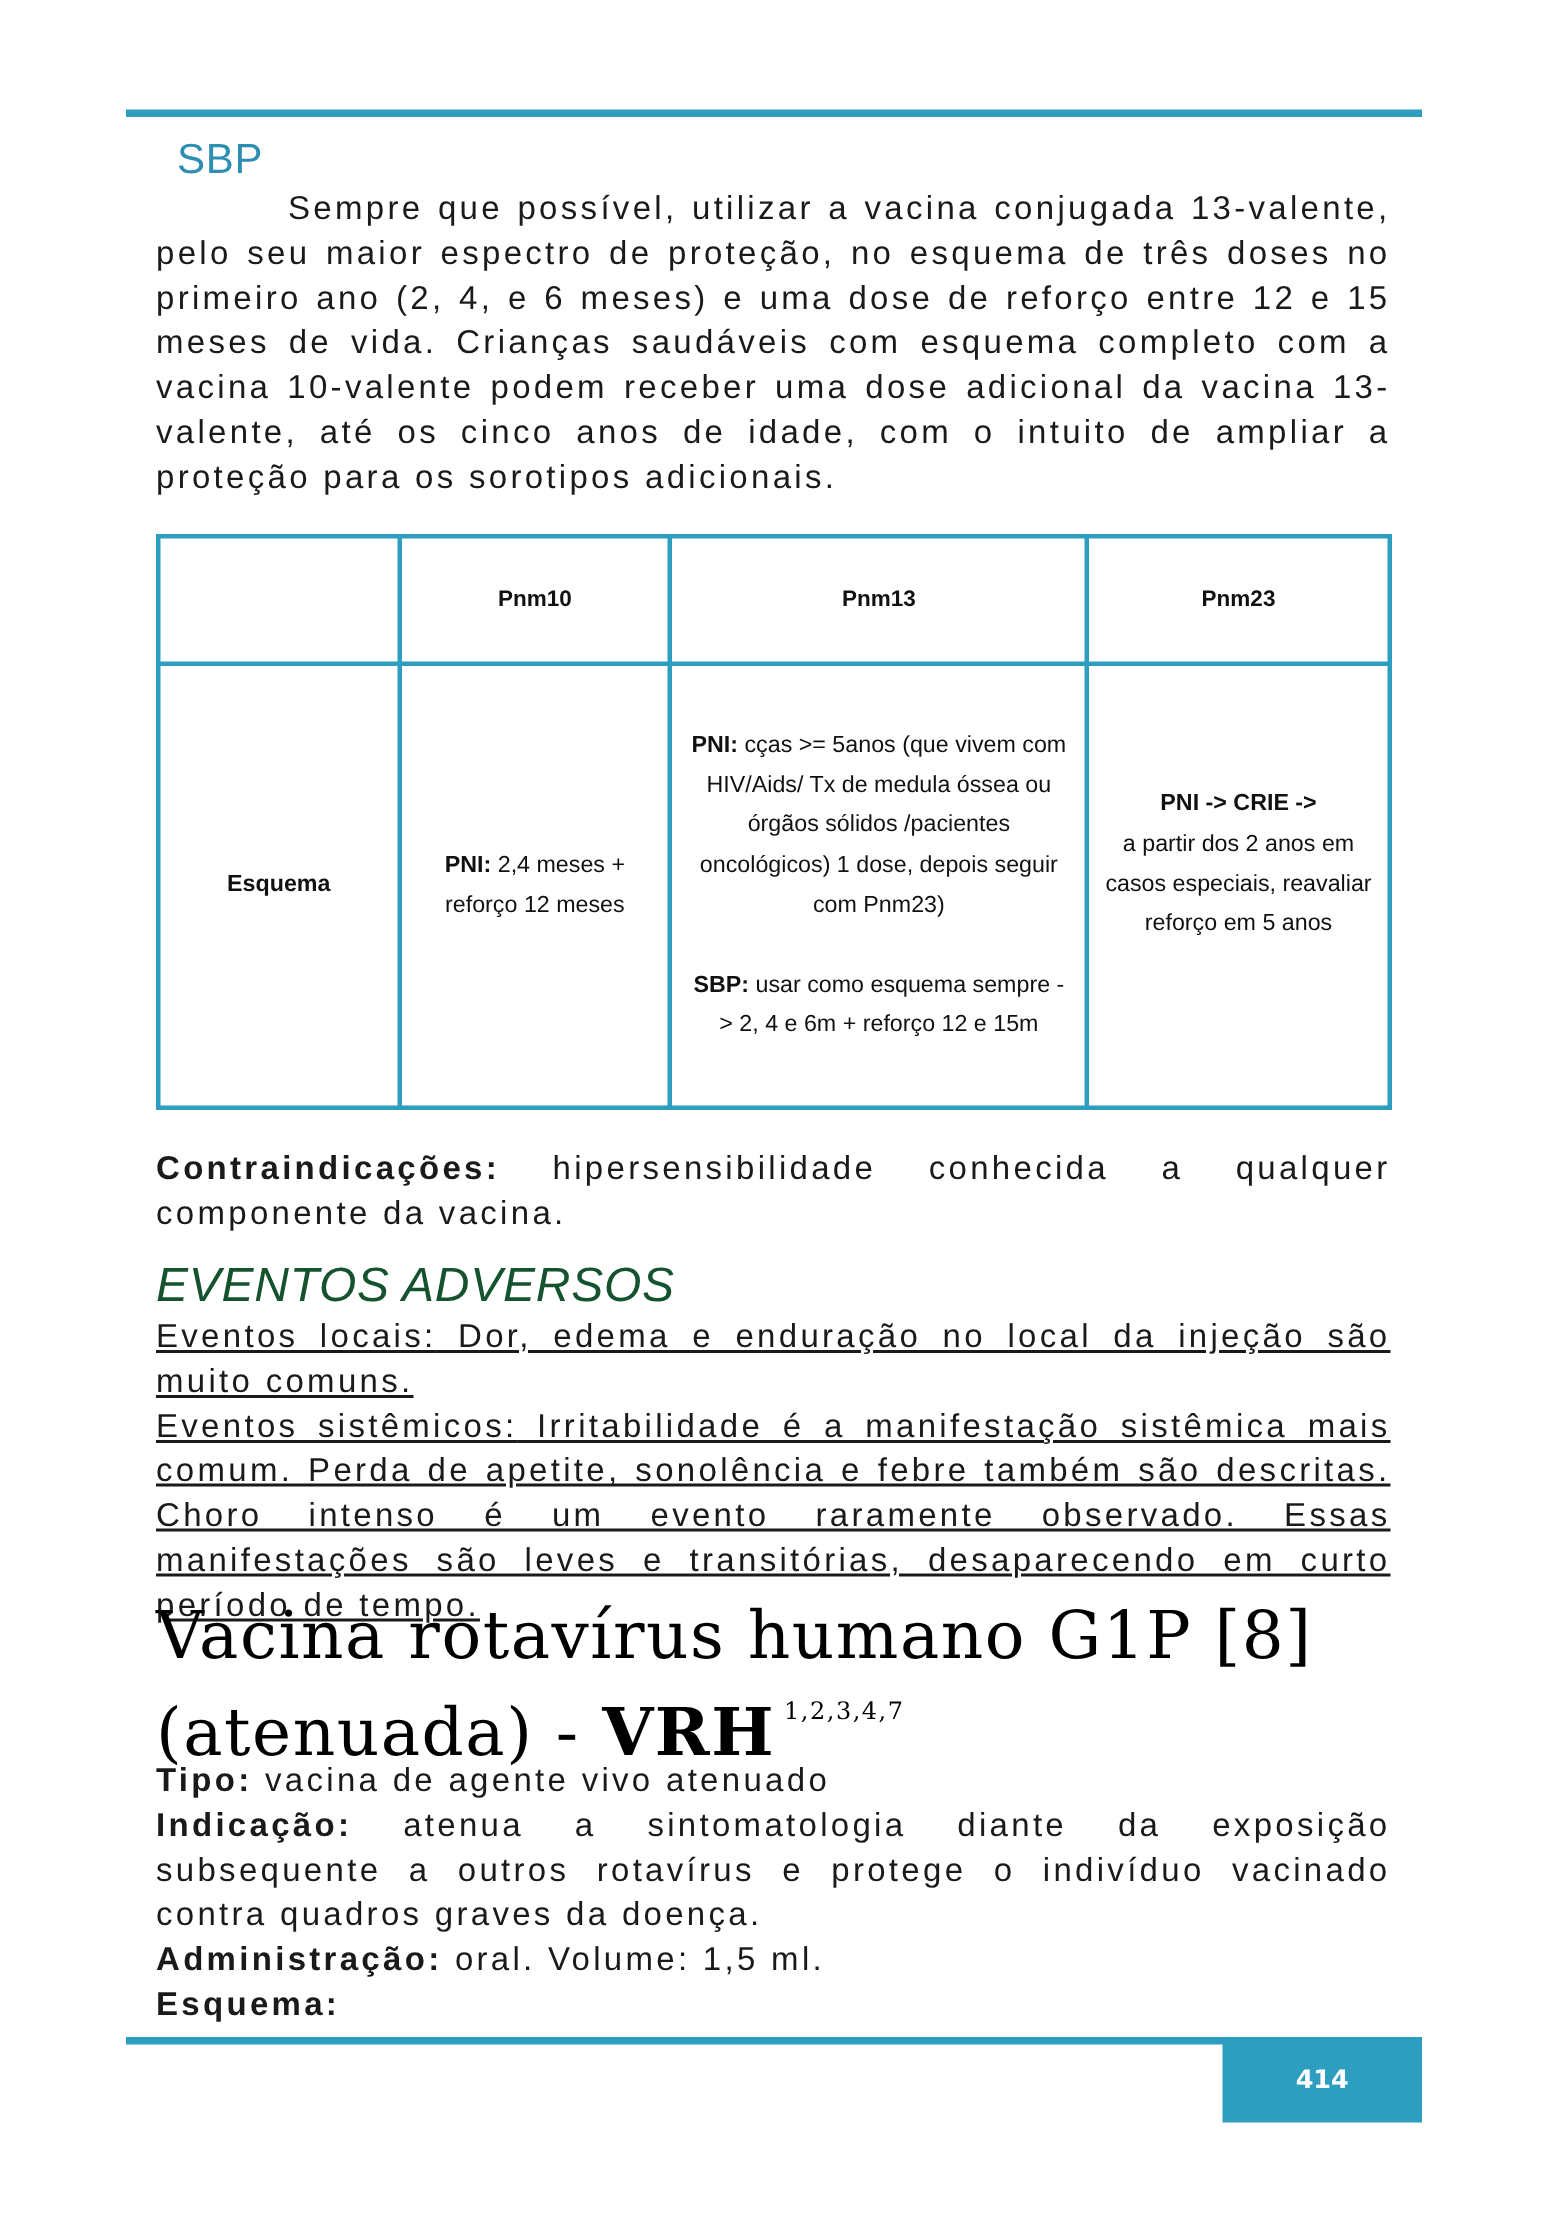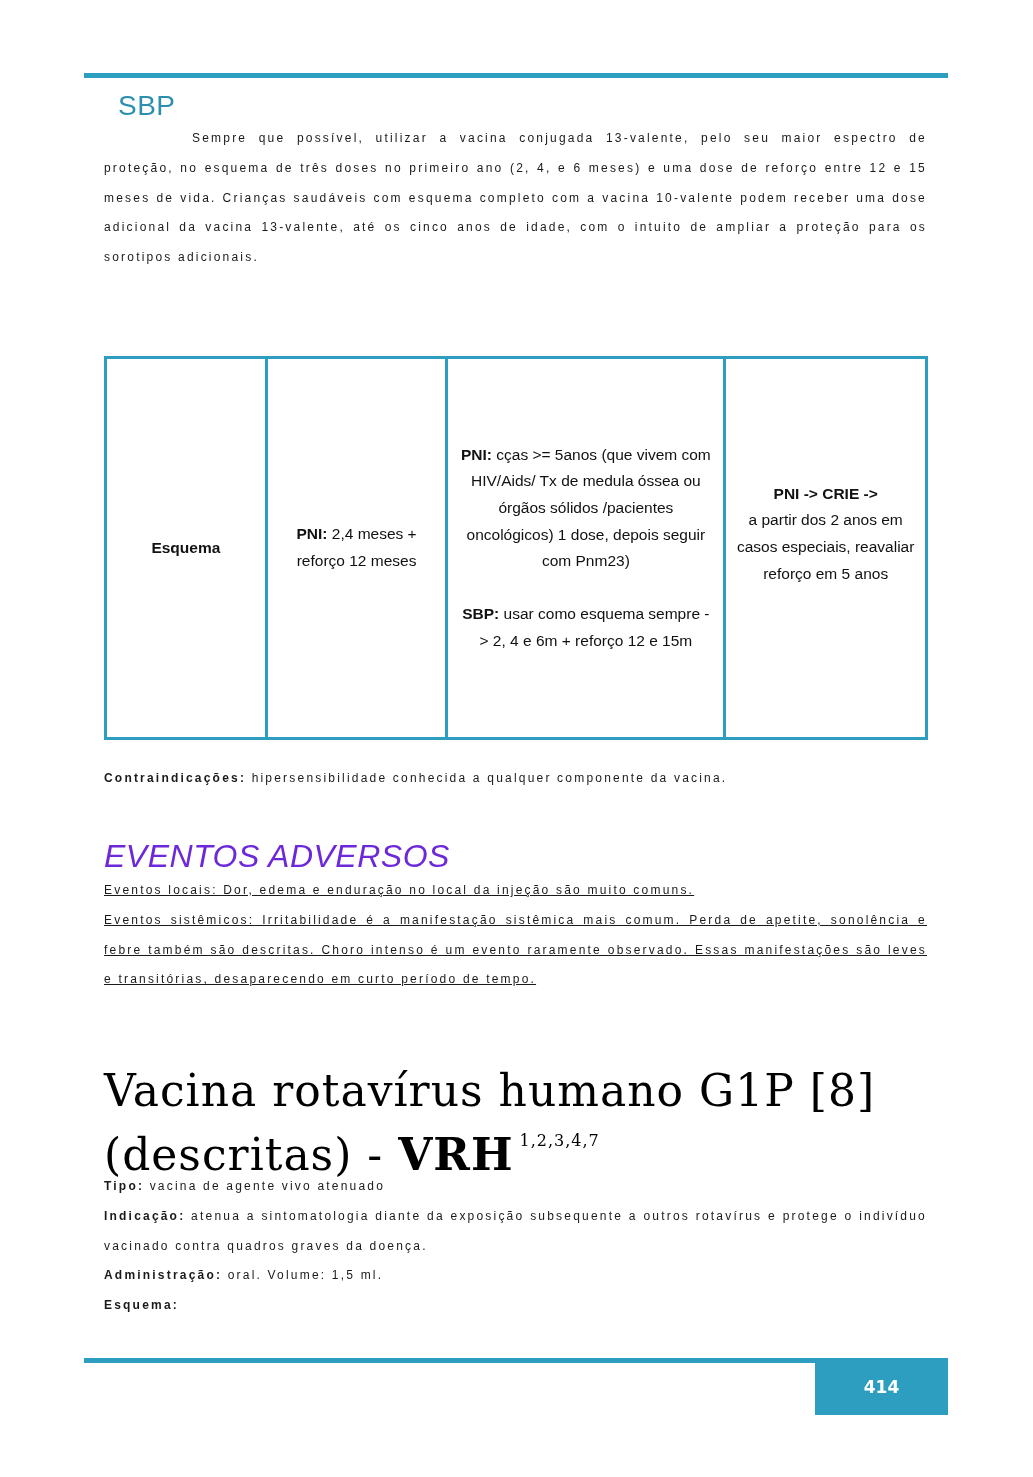--- a/index.html
+++ b/index.html
@@ -1,47 +1,53 @@
 <!DOCTYPE html>
 <html><head>
 <meta charset="utf-8">
 <style>
   html, body { margin: 0; padding: 0; background: #ffffff; }
   body { width: 1033px; height: 1477px; position: relative; overflow: hidden; font-family: "Liberation Sans", sans-serif; color: #1a1a1a; }
   .rule-top { position: absolute; left: 84px; top: 73px; width: 864px; height: 5px; background: #2d9ec0; }
   .rule-bottom { position: absolute; left: 84px; top: 1358px; width: 734px; height: 5px; background: #2d9ec0; }
   .page-num-box { position: absolute; left: 815px; top: 1358px; width: 133px; height: 57px; background: #2d9ec0; color: #ffffff; font-weight: bold; font-size: 17px; display: flex; align-items: center; justify-content: center; font-family: "DejaVu Sans", sans-serif; text-align: right; }
   .sbp-heading { position: absolute; left: 118px; top: 90px; font-size: 28px; color: #2d8fb0; letter-spacing: 0.5px; }
-  .para { position: absolute; left: 104px; width: 823px; font-size: 12px; line-height: 29.8px; letter-spacing: 2.2px; text-align: justify; text-align-last: left; }
+  .para { position: absolute; left: 104px; width: 823px; font-size: 22px; line-height: 29.8px; letter-spacing: 2.2px; text-align: justify; text-align-last: left; }
   .p-sbp { top: 124px; text-indent: 88px; }
   .tbl { position: absolute; left: 104px; top: 356px; width: 824px; height: 384px; border-collapse: collapse; }
   .tbl td { border: 3px solid #2d9ec0; text-align: center; vertical-align: middle; font-size: 15.5px; line-height: 26.7px; padding: 0 10px; color: #111; }
   .tbl .hdr td { height: 82px; font-weight: bold; font-size: 15px; }
   .tbl b { font-weight: bold; text-align: right; }
   .c0 { width: 148px; } .c1 { width: 174px; } .c2 { width: 280px; } .c3 { width: 195px; }
   .p-contra { top: 764px; }
   .bold { font-weight: bold; }
-  .eventos-heading { position: absolute; left: 104px; top: 838px; font-size: 32px; color: #6d28d9; font-style: italic; letter-spacing: 0.5px; }
+  .eventos-heading { position: absolute; left: 104px; top: 838px; font-size: 32px; color: #14532d; font-style: italic; letter-spacing: 0.5px; }
   .p-eventos { top: 876px; text-decoration: underline; }
   .ul { text-decoration: underline; }
   .vac-title { position: absolute; left: 104px; top: 1066px; font-family: "DejaVu Serif", serif; font-size: 44px; line-height: 50px; color: #000000; letter-spacing: 1px; font-weight: normal; }
   .vac-title .abbr { font-weight: bold; }
   .vac-title sup { font-size: 16px; vertical-align: 24px; font-weight: normal; margin-left: 6px; }
   .p-vac { top: 1172px; }
 </style>
 </head>
 <body>
 
 <div class="rule-top"></div>
 
 <div class="sbp-heading">SBP</div>
 <div class="para p-sbp">Sempre que possível, utilizar a vacina conjugada 13-valente, pelo seu maior espectro de proteção, no esquema de três doses no primeiro ano (2, 4, e 6 meses) e uma dose de reforço entre 12 e 15 meses de vida. Crianças saudáveis com esquema completo com a vacina 10-valente podem receber uma dose adicional da vacina 13-valente, até os cinco anos de idade, com o intuito de ampliar a proteção para os sorotipos adicionais.</div>
 
 <table class="tbl">
   <tbody>
+      <tr class="hdr">
+    <td class="c0"></td>
+    <td class="c1">Pnm10</td>
+    <td class="c2">Pnm13</td>
+    <td class="c3">Pnm23</td>
+  </tr>
   <tr>
     <td class="c0"><b>Esquema</b></td>
     <td class="c1"><b>PNI:</b><span> 2,4 meses + reforço 12 meses</span></td>
     <td class="c2">
       <div><b>PNI:</b><span> cças &gt;= 5anos (que vivem com HIV/Aids/ Tx de medula óssea ou órgãos sólidos /pacientes oncológicos) 1 dose, depois seguir com Pnm23)</span></div>
       <div style="height:26px"></div>
       <div><b>SBP:</b><span> usar como esquema sempre -&gt; 2, 4 e 6m + reforço 12 e 15m</span></div>
     </td>
     <td class="c3">
       <div style="margin-top:-28px"><b>PNI -&gt; CRIE -&gt;</b></div>
@@ -54,21 +60,21 @@
 <div class="para p-contra"><span class="bold">Contraindicações:</span><span> hipersensibilidade conhecida a qualquer componente da vacina.</span></div>
 
 <div class="eventos-heading">EVENTOS ADVERSOS</div>
 <div class="para p-eventos">
   <span class="ul">Eventos locais:</span><span> Dor, edema e enduração no local da injeção são muito comuns.</span><br>
   <span class="ul">Eventos sistêmicos:</span><span> Irritabilidade é a manifestação sistêmica mais comum. Perda de apetite, sonolência e febre também são descritas. Choro intenso é um evento raramente observado. Essas manifestações são leves e transitórias, desaparecendo em curto período de tempo.</span>
 </div>
 
 <div class="vac-title">
   <span>Vacina rotavírus humano G1P [8]</span><br>
-  <span>(descritas) - </span><span class="abbr">VRH</span><sup>1,2,3,4,7</sup>
+  <span>(atenuada) - </span><span class="abbr">VRH</span><sup>1,2,3,4,7</sup>
 </div>
 
 <div class="para p-vac">
   <span class="bold">Tipo:</span><span> vacina de agente vivo atenuado</span><br>
   <span class="bold">Indicação:</span><span> atenua a sintomatologia diante da exposição subsequente a outros rotavírus e protege o indivíduo vacinado contra quadros graves da doença.</span><br>
   <span class="bold">Administração:</span><span> oral. Volume: 1,5 ml.</span><br>
   <span class="bold">Esquema:</span>
 </div>
 
 <div class="rule-bottom"></div>

